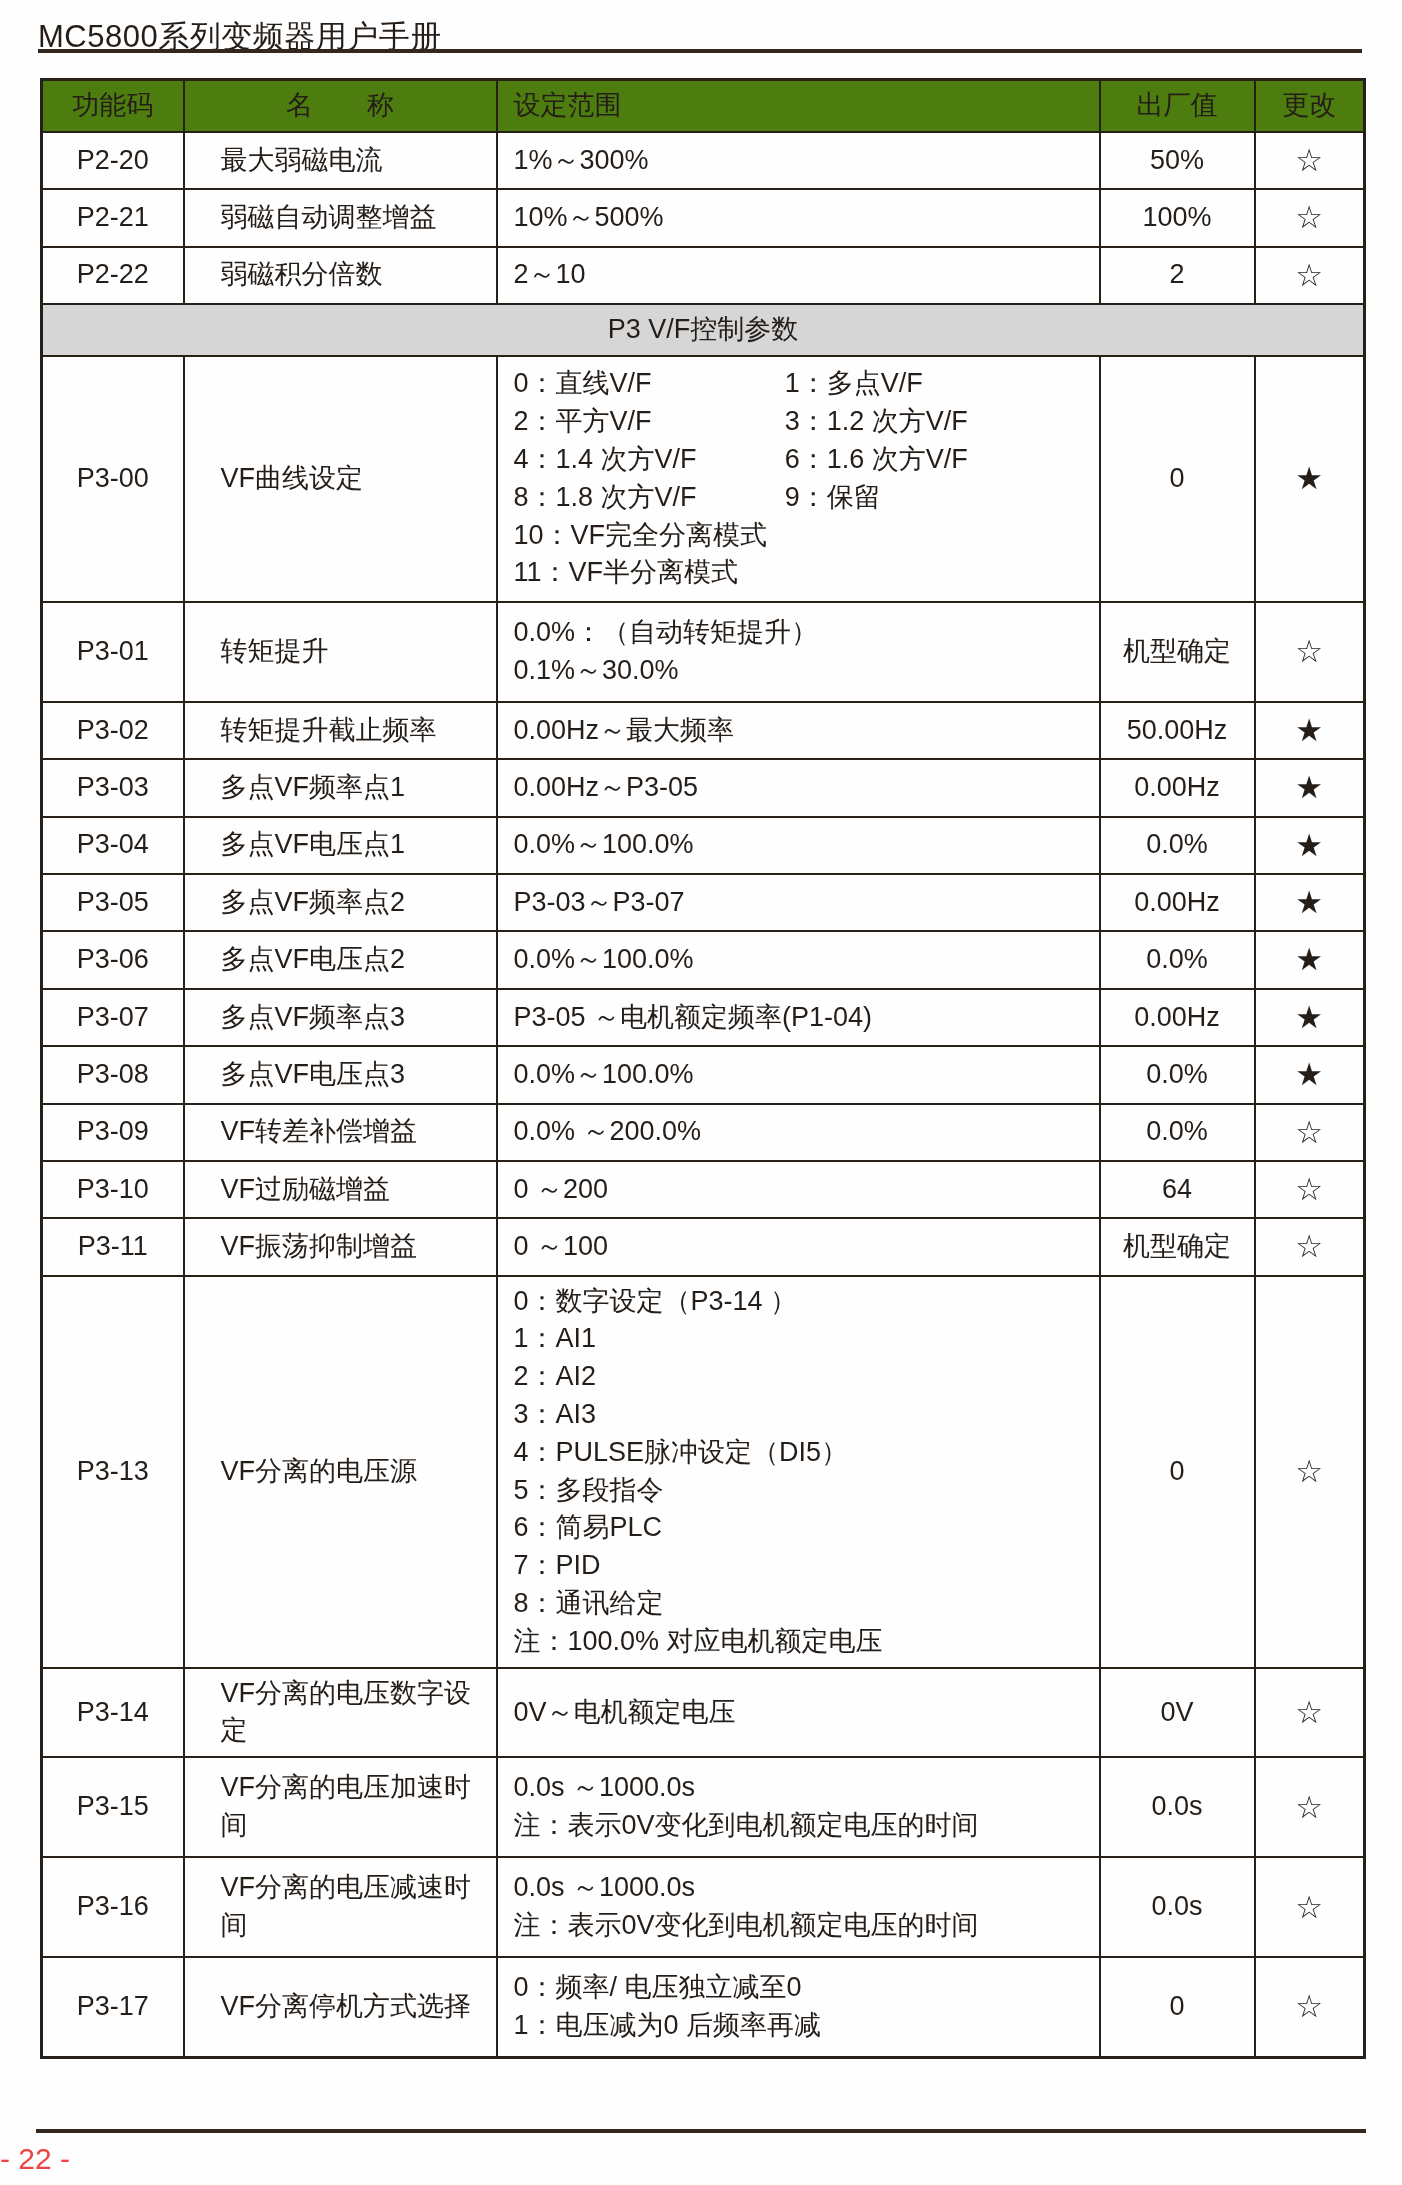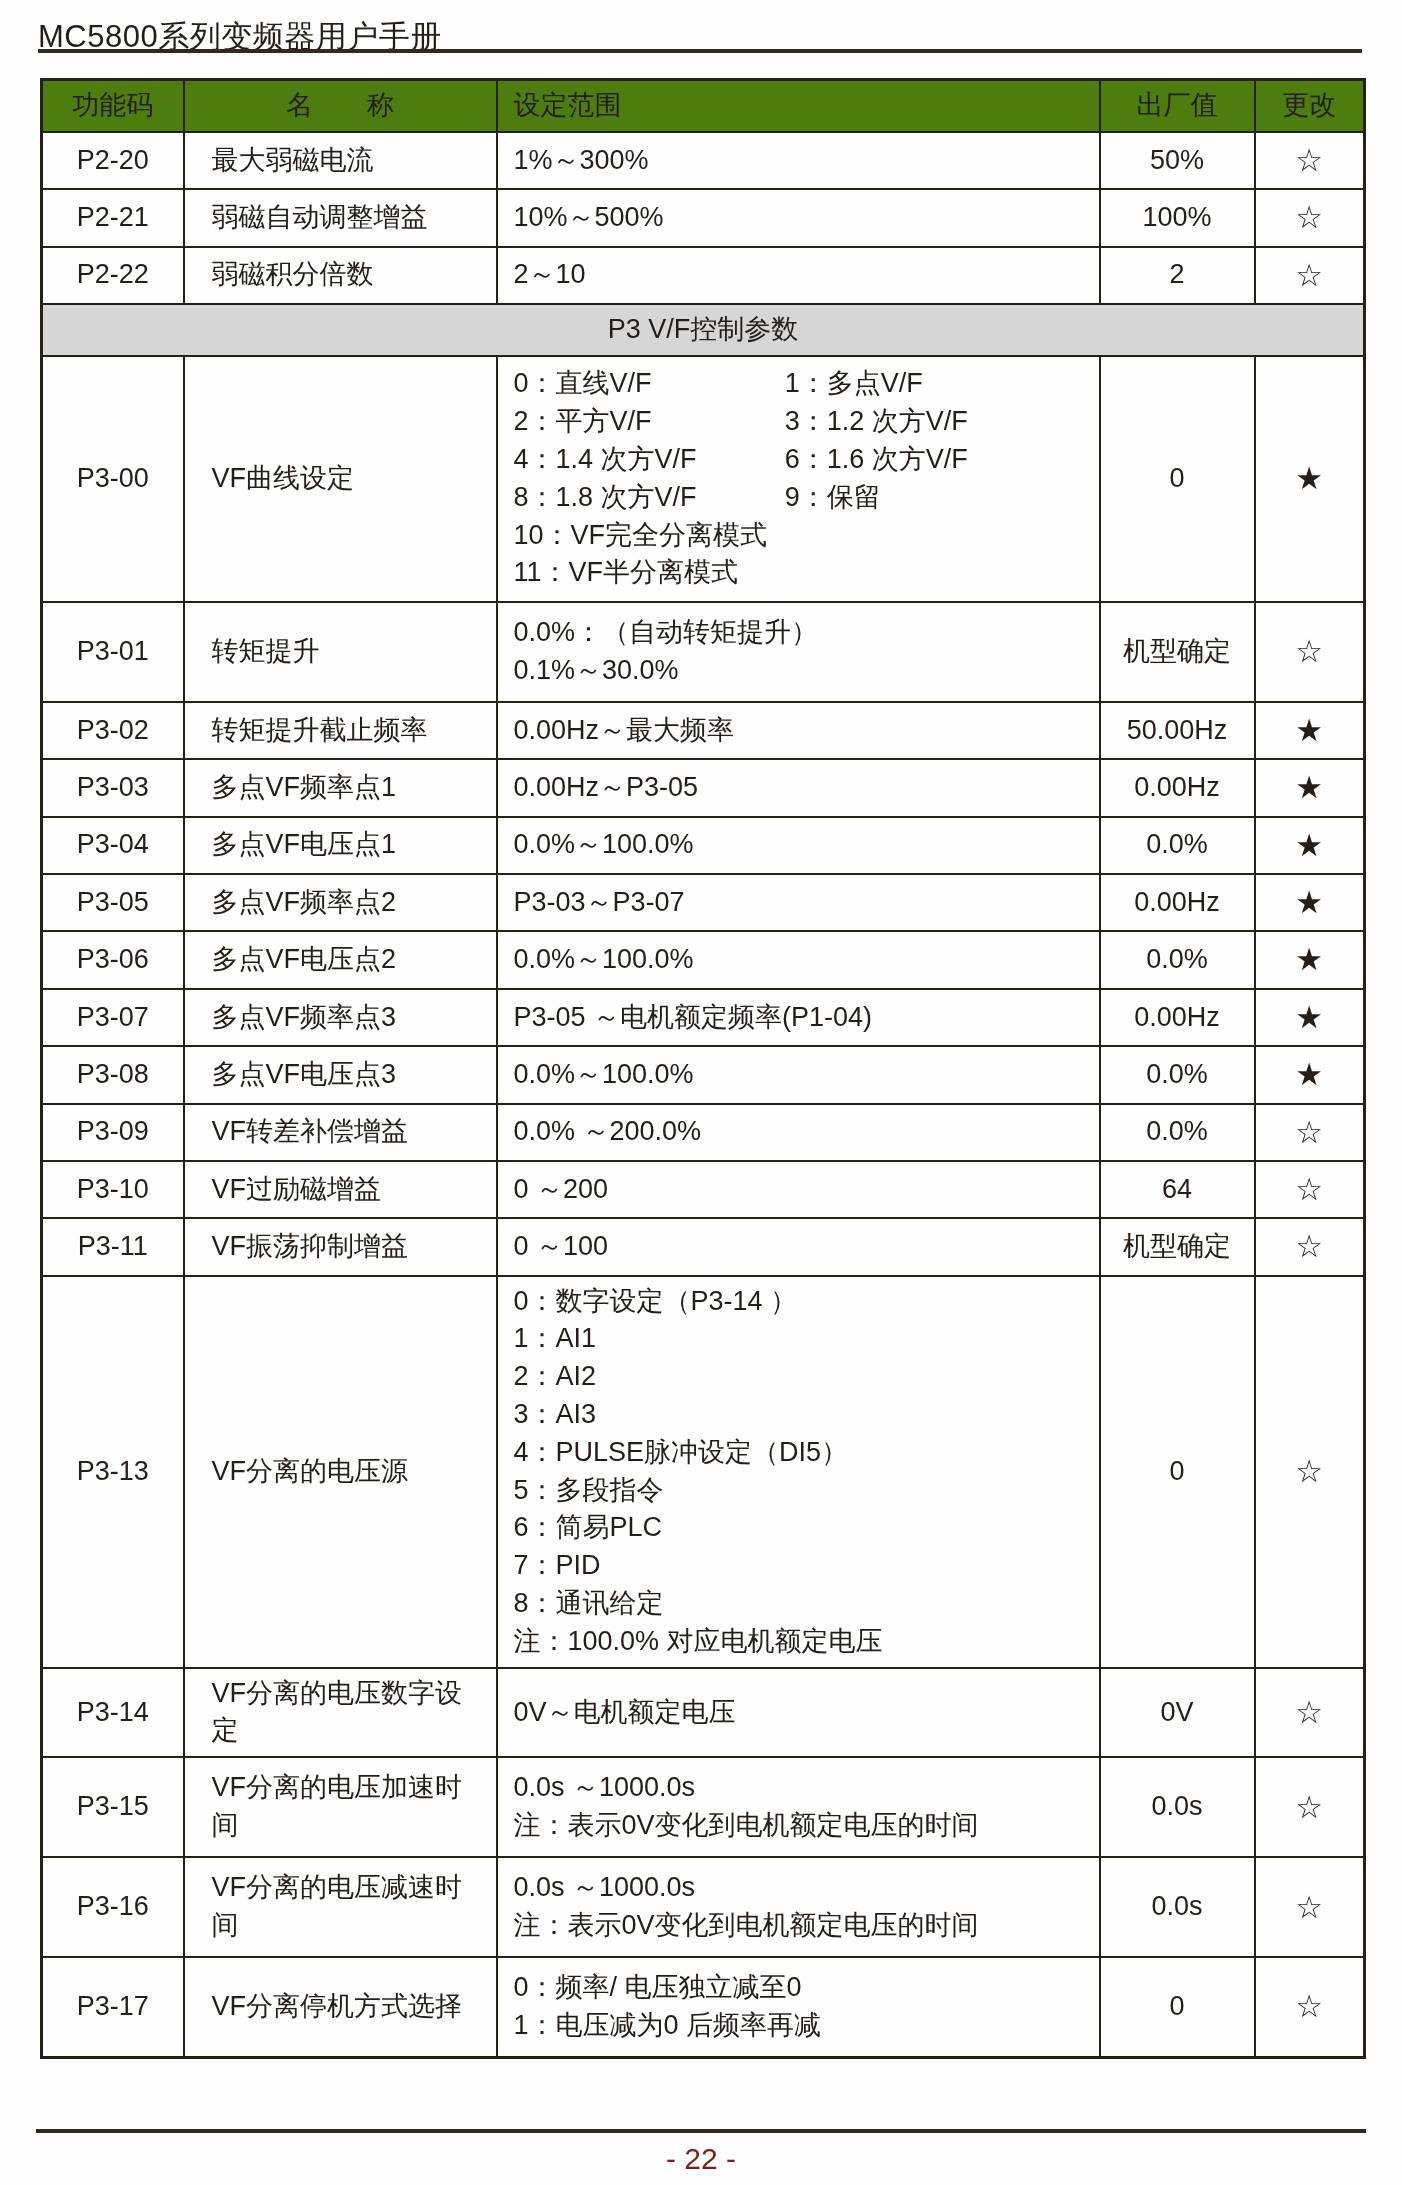--- a/index.html
+++ b/index.html
@@ -33,39 +33,39 @@
     padding: 6px 8px;
     vertical-align: middle;
     overflow: hidden;
   }
   thead th { background: #4d7c0f; font-weight: normal; height: 50px; text-align: center; }
   th.col-range { text-align: left; padding-left: 16px; }
 
   .section-cell { background: #d6d6d6; text-align: center; height: 46px; }
 
   td.code, td.def, td.chg { text-align: center; }
-  td.name  { padding-left: 27px; text-align: left; }
+  td.name  { padding-left: 36px; text-align: left; }
   td.range { padding-left: 16px; text-align: left; margin-left: 36px; }
   td.chg   { font-size: 31px; }
 
   .range-line { display: block; }
   .opt-left { display: inline-block; width: 47%; }
 
   tr.lines-1 td  { height: 55px; }
   tr.lines-2 td  { height: 100px; }
   tr.lines-6 td  { height: 246px; }
   tr.lines-10 td { height: 374px; }
 
   .footer-rule {
     position: absolute; left: 36px; top: 2129px;
     width: 1330px; height: 4px; background: #32281f;
   }
   .page-number {
     position: absolute; left: 0; top: 2142px; width: 1402px;
-    text-align: center; font-size: 30px; color: #7f1d1d;
+    font-size: 30px; color: #ef4444;
   }
 </style>
 </head>
 <body>
 
 <div class="page">
 
   <div class="doc-title">MC5800系列变频器用户手册</div>
   <div class="title-rule"></div>
 

